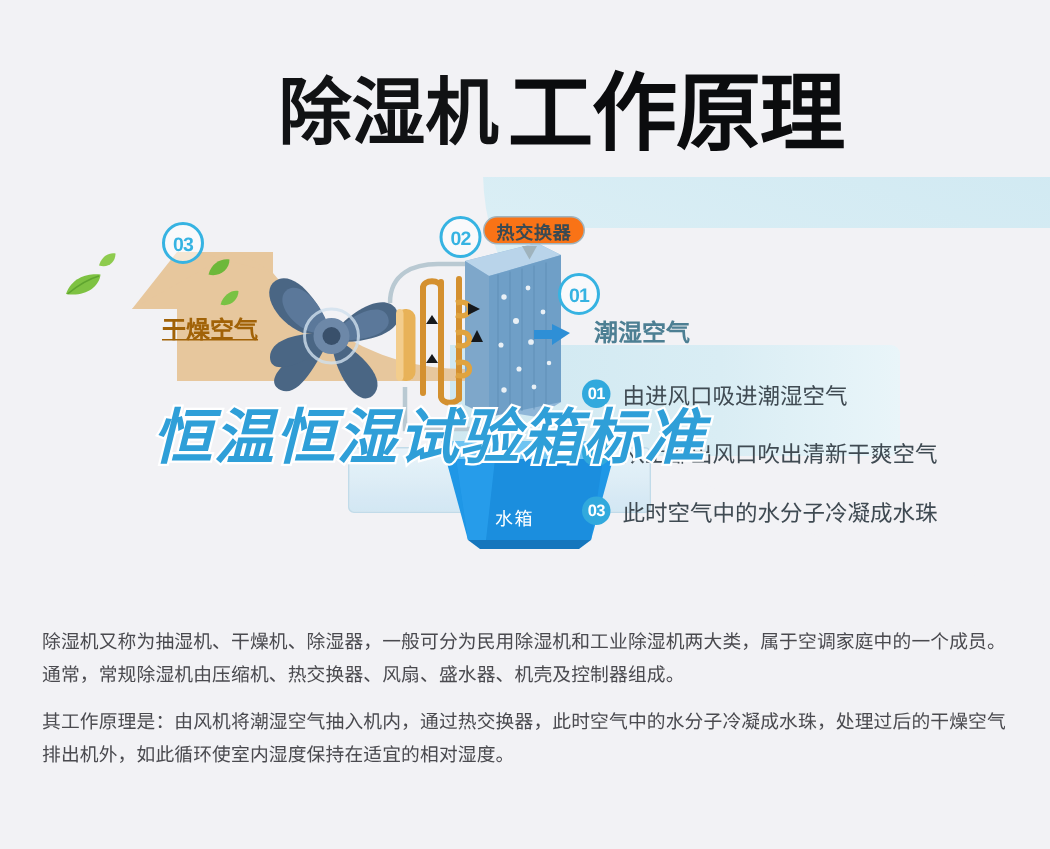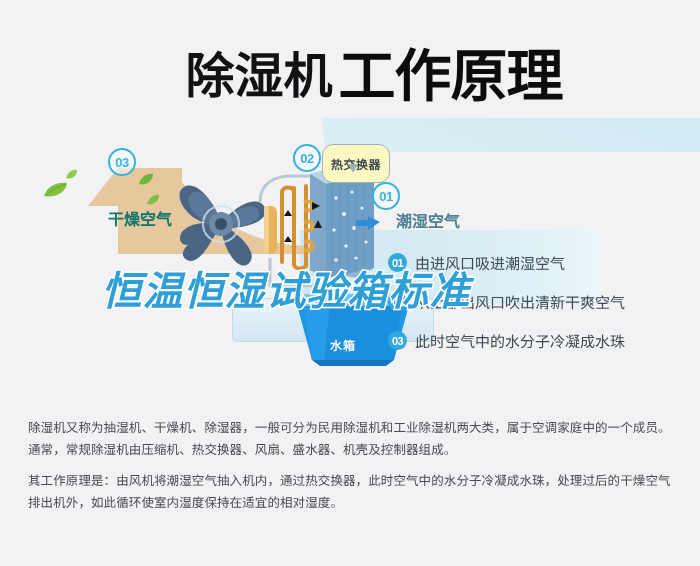--- a/index.html
+++ b/index.html
@@ -62,21 +62,21 @@
   
   .fan{position:absolute;left:160px;top:48px;width:122px;height:118px;}
 
   
   .machine{position:absolute;left:248px;top:40px;width:132px;height:150px;}
 
   
   .tank{position:absolute;left:290px;top:172px;width:126px;height:78px;}
   .tank-label{
     position:absolute;left:330px;top:218px;font-size:12px;color:#ffffff;
-    font-weight:700;letter-spacing:1px;
+    font-weight:400;letter-spacing:1px;
   }
 
   
   .base{
     position:absolute;left:232px;top:180px;width:200px;height:42px;
     background:linear-gradient(180deg,#e8f4fb 0%,#cfe6f3 100%);
     border:1px solid #bcd9e8;border-radius:4px;opacity:.9;
   }
 
   
@@ -86,33 +86,33 @@
     font-size:13px;font-weight:700;display:flex;align-items:center;justify-content:center;
     letter-spacing:-.5px;
   }
   #m01{left:372px;top:64px;}
   #m02{left:293px;top:26px;}
   #m03{left:108px;top:30px;}
 
   
   .bubble{
     position:absolute;left:322px;top:26px;
-    padding:10px 8px;border:1px solid #9fb3bd;border-radius:11px;
-    background:#fef9c3;color:#3a4a52;font-size:12px;font-weight:700;
+    padding:0 8px;border:1px solid #9fb3bd;border-radius:11px;
+    background:#f97316;color:#3a4a52;font-size:12px;font-weight:700;
     letter-spacing:.5px;white-space:nowrap;
   }
   .bubble-tail{
     position:absolute;left:348px;top:46px;width:0;height:0;
     border-left:5px solid transparent;border-right:5px solid transparent;
     border-top:9px solid #9fb3bd;
   }
 
   
   .ilabel{position:absolute;white-space:nowrap;font-weight:700;}
-  #lbl-dry{left:108px;top:88px;font-size:16px;color:#0f766e;}
+  #lbl-dry{left:108px;top:88px;font-size:16px;color:#a16207;text-decoration:underline;}
   #lbl-wet{left:396px;top:90px;font-size:16px;color:#4d7f93;}
 
   
   .legend{position:absolute;left:388px;top:250px;width:300px;}
   .lrow{display:flex;align-items:center;height:25px;margin-bottom:14px;}
   .lbadge{
     width:19px;height:19px;border-radius:50%;background:#31a9dd;color:#fff;
     font-size:11px;font-weight:700;display:flex;align-items:center;justify-content:center;
     flex:0 0 auto;letter-spacing:-.5px;
   }

